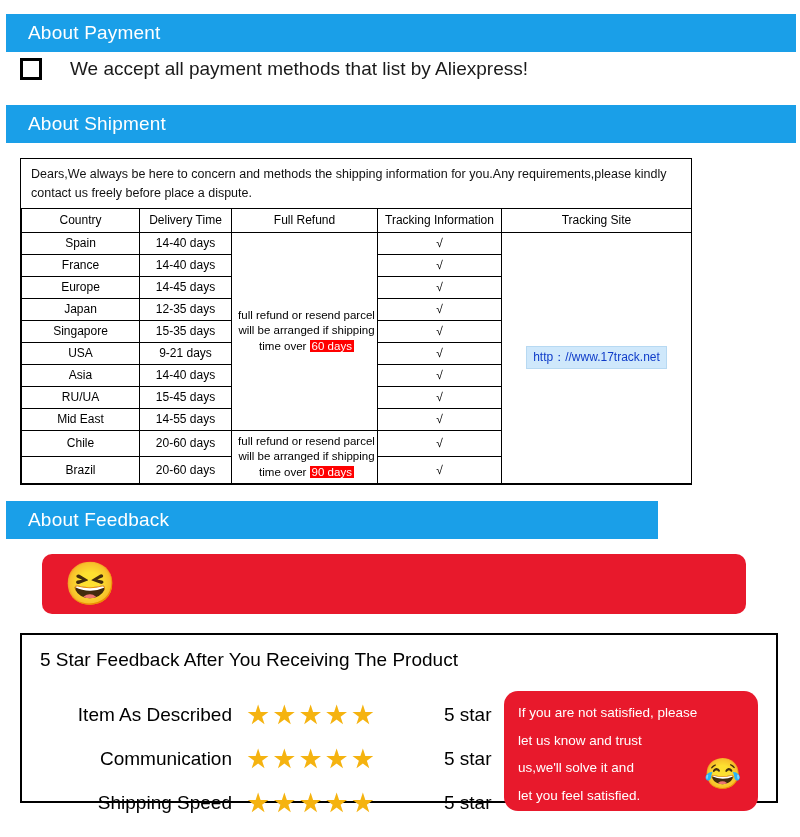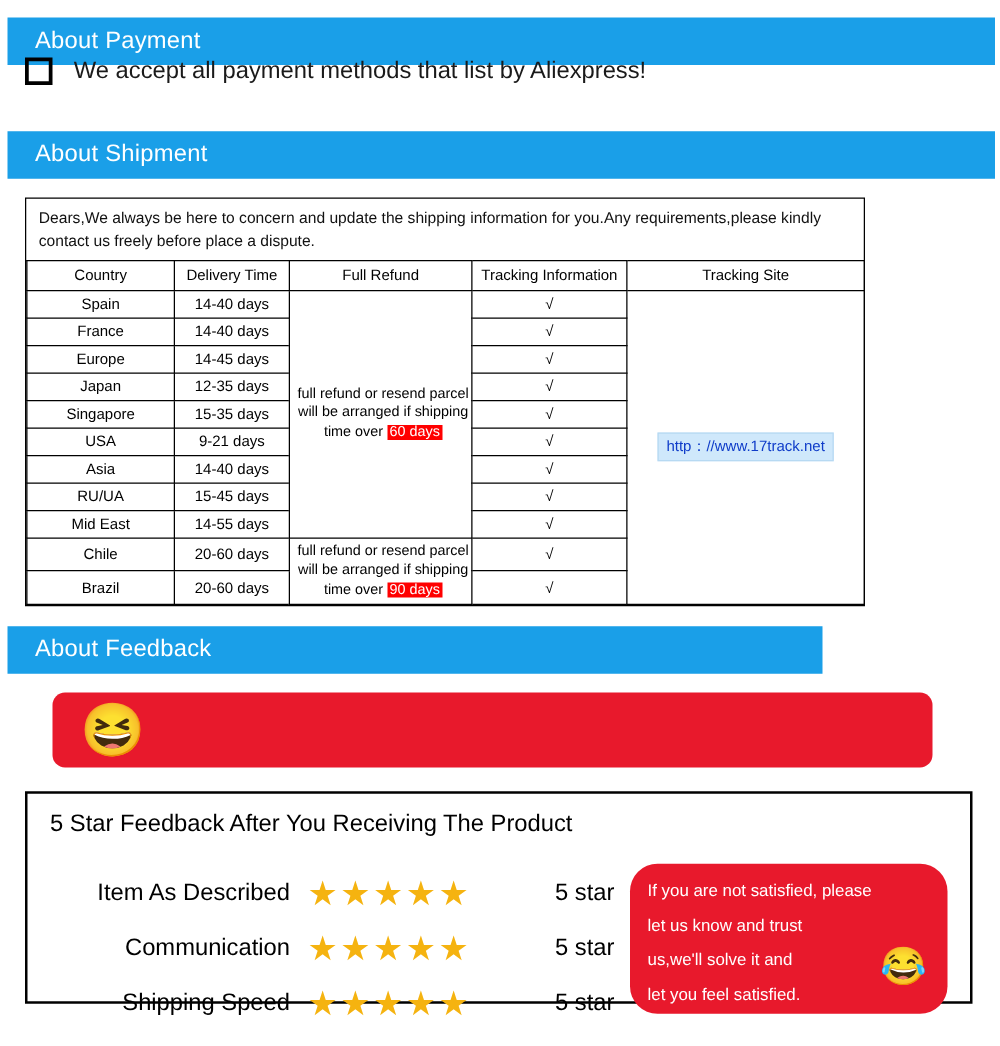--- a/index.html
+++ b/index.html
@@ -30,24 +30,24 @@
     letter-spacing: 0.2px;
   }
   #bar-payment { position: absolute; left: 6px; top: 14px; width: 790px; }
   #bar-shipment { position: absolute; left: 6px; top: 105px; width: 790px; }
   #bar-feedback { position: absolute; left: 6px; top: 501px; width: 652px; }
 
   
   .payment-row {
     position: absolute;
     left: 20px;
-    top: 46px;
+    top: 58px;
     display: flex;
     align-items: center;
-    gap: 17px;
+    gap: 28px;
   }
   .checkbox-icon {
     width: 22px;
     height: 22px;
     border: 3px solid #000;
     display: inline-block;
   }
   .payment-text {
     font-size: 19px;
     color: #1a1a1a;
@@ -178,21 +178,21 @@
     padding-left: 18px;
   }
 
   .fb-note {
     position: absolute;
     right: 18px;
     top: 56px;
     width: 254px;
     height: 120px;
     background: #e8192c;
-    border-radius: 22px;
+    border-radius: 14px;
     color: #ffffff;
     font-size: 13.5px;
     line-height: 2.05;
     padding: 8px 12px 0 14px;
   }
   .fb-note .emoji-small {
     font-size: 30px;
     position: absolute;
     right: 16px;
     bottom: 22px;
@@ -208,21 +208,21 @@
   <div class="section-bar" id="bar-payment">About Payment</div>
 
   <div class="payment-row">
     <span class="checkbox-icon"></span>
     <span class="payment-text">We accept all payment methods that list by Aliexpress!</span>
   </div>
 
   <div class="section-bar" id="bar-shipment">About Shipment</div>
 
   <div class="ship-wrap">
-    <div class="ship-note">Dears,We always be here to concern and update the shipping information for you.Any requirements,please kindly contact us freely before place a dispute.</div>
+    <div class="ship-note">Dears,We always be here to concern and methods the shipping information for you.Any requirements,please kindly contact us freely before place a dispute.</div>
 
     <table class="ship">
       <colgroup>
         <col class="c-country">
           <col class="c-delivery">
           <col class="c-refund">
           <col class="c-tracking">
           <col class="c-site">
       </colgroup>
       <thead>

